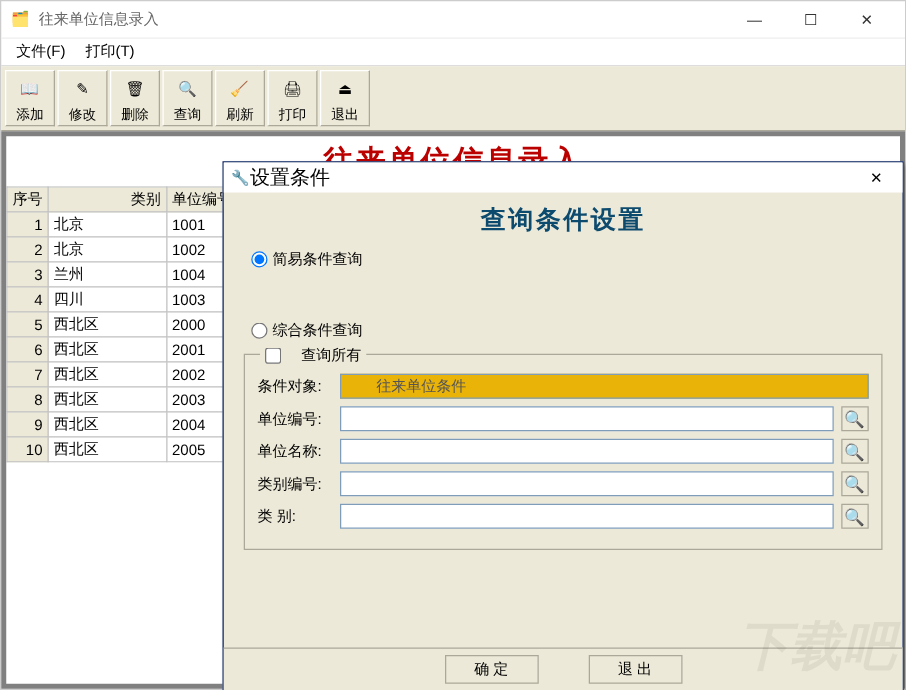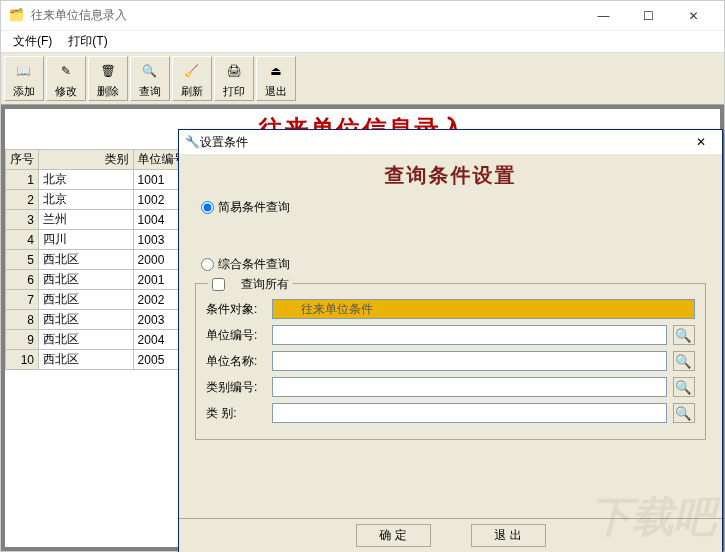--- a/index.html
+++ b/index.html
@@ -20,24 +20,24 @@
   .doc { background: #fff; height: 100%; display:flex; flex-direction:column; }
   .doc-title { color: #b00; font-family: KaiTi, serif; font-size: 24px; text-align:center; padding:4px 0; font-weight:bold; letter-spacing:2px; }
   .grid { border-collapse: collapse; width: 100%; font-size: 12px; }
   .grid th, .grid td { border: 1px solid #c0c0c0; padding: 1px 4px; background:#fff; height:16px; white-space:nowrap; }
   .grid th { background: #ece9d8; font-weight: normal; text-align:right; }
   .grid td.rownum { text-align:right; background:#ece9d8; width:30px; }
   .grid-wrap { overflow:hidden; }
   
   .dialog { position:absolute; left:177px; top:128px; width:545px; height:424px; background:#ece9d8; border:1px solid #0a246a; box-shadow: 2px 2px 4px rgba(0,0,0,.3); display:flex; flex-direction:column; }
   .dlg-titlebar { height:24px; display:flex; align-items:center; padding:0 6px; background:#fff; }
-  .dlg-title { flex:1; font-size:12px; color:#000; }
+  .dlg-title { flex:1; font-size:16px; color:#000; }
   .dlg-close { width:30px; height:22px; display:flex; align-items:center; justify-content:center; }
   .dlg-body { flex:1; padding:8px 16px 4px 16px; }
-  .dlg-heading { color:#7f1d1d; font-family:KaiTi,serif; font-size:20px; font-weight:bold; text-align:center; margin-bottom:6px; letter-spacing:2px; }
+  .dlg-heading { color:#0c4a6e; font-family:KaiTi,serif; font-size:20px; font-weight:bold; text-align:center; margin-bottom:6px; letter-spacing:2px; }
   .radio-row { display:flex; gap:40px; padding:4px 6px; margin-bottom:6px;flex-direction:column; }
   .radio-row label { display:flex; align-items:center; gap:4px; font-size:12px; }
   .group { border:1px solid #aca899; padding:8px 10px 10px 10px; background:#ece9d8; }
   .group-title { display:flex; align-items:center; gap:16px; margin:-16px 0 6px 2px; background:#ece9d8; width:fit-content; padding:0 4px; }
   .form-row { display:flex; align-items:center; margin:6px 0; gap:6px; }
   .form-row .flabel { width:60px; font-size:12px; }
   .form-row input[type=text] { flex:1; height:20px; border:1px solid #7f9db9; background:#fff; padding:1px 4px; font-size:12px; }
   .form-row input[readonly]{ background:#eab308; color:#555;padding-left:28px; }
   .lookup-btn { width:22px; height:20px; border:1px solid #aca899; background:#ece9d8; display:flex; align-items:center; justify-content:center; }
   .dlg-footer { height:34px; border-top:1px solid #aca899; display:flex; align-items:center; justify-content:center; gap:40px; background:#ece9d8; }

